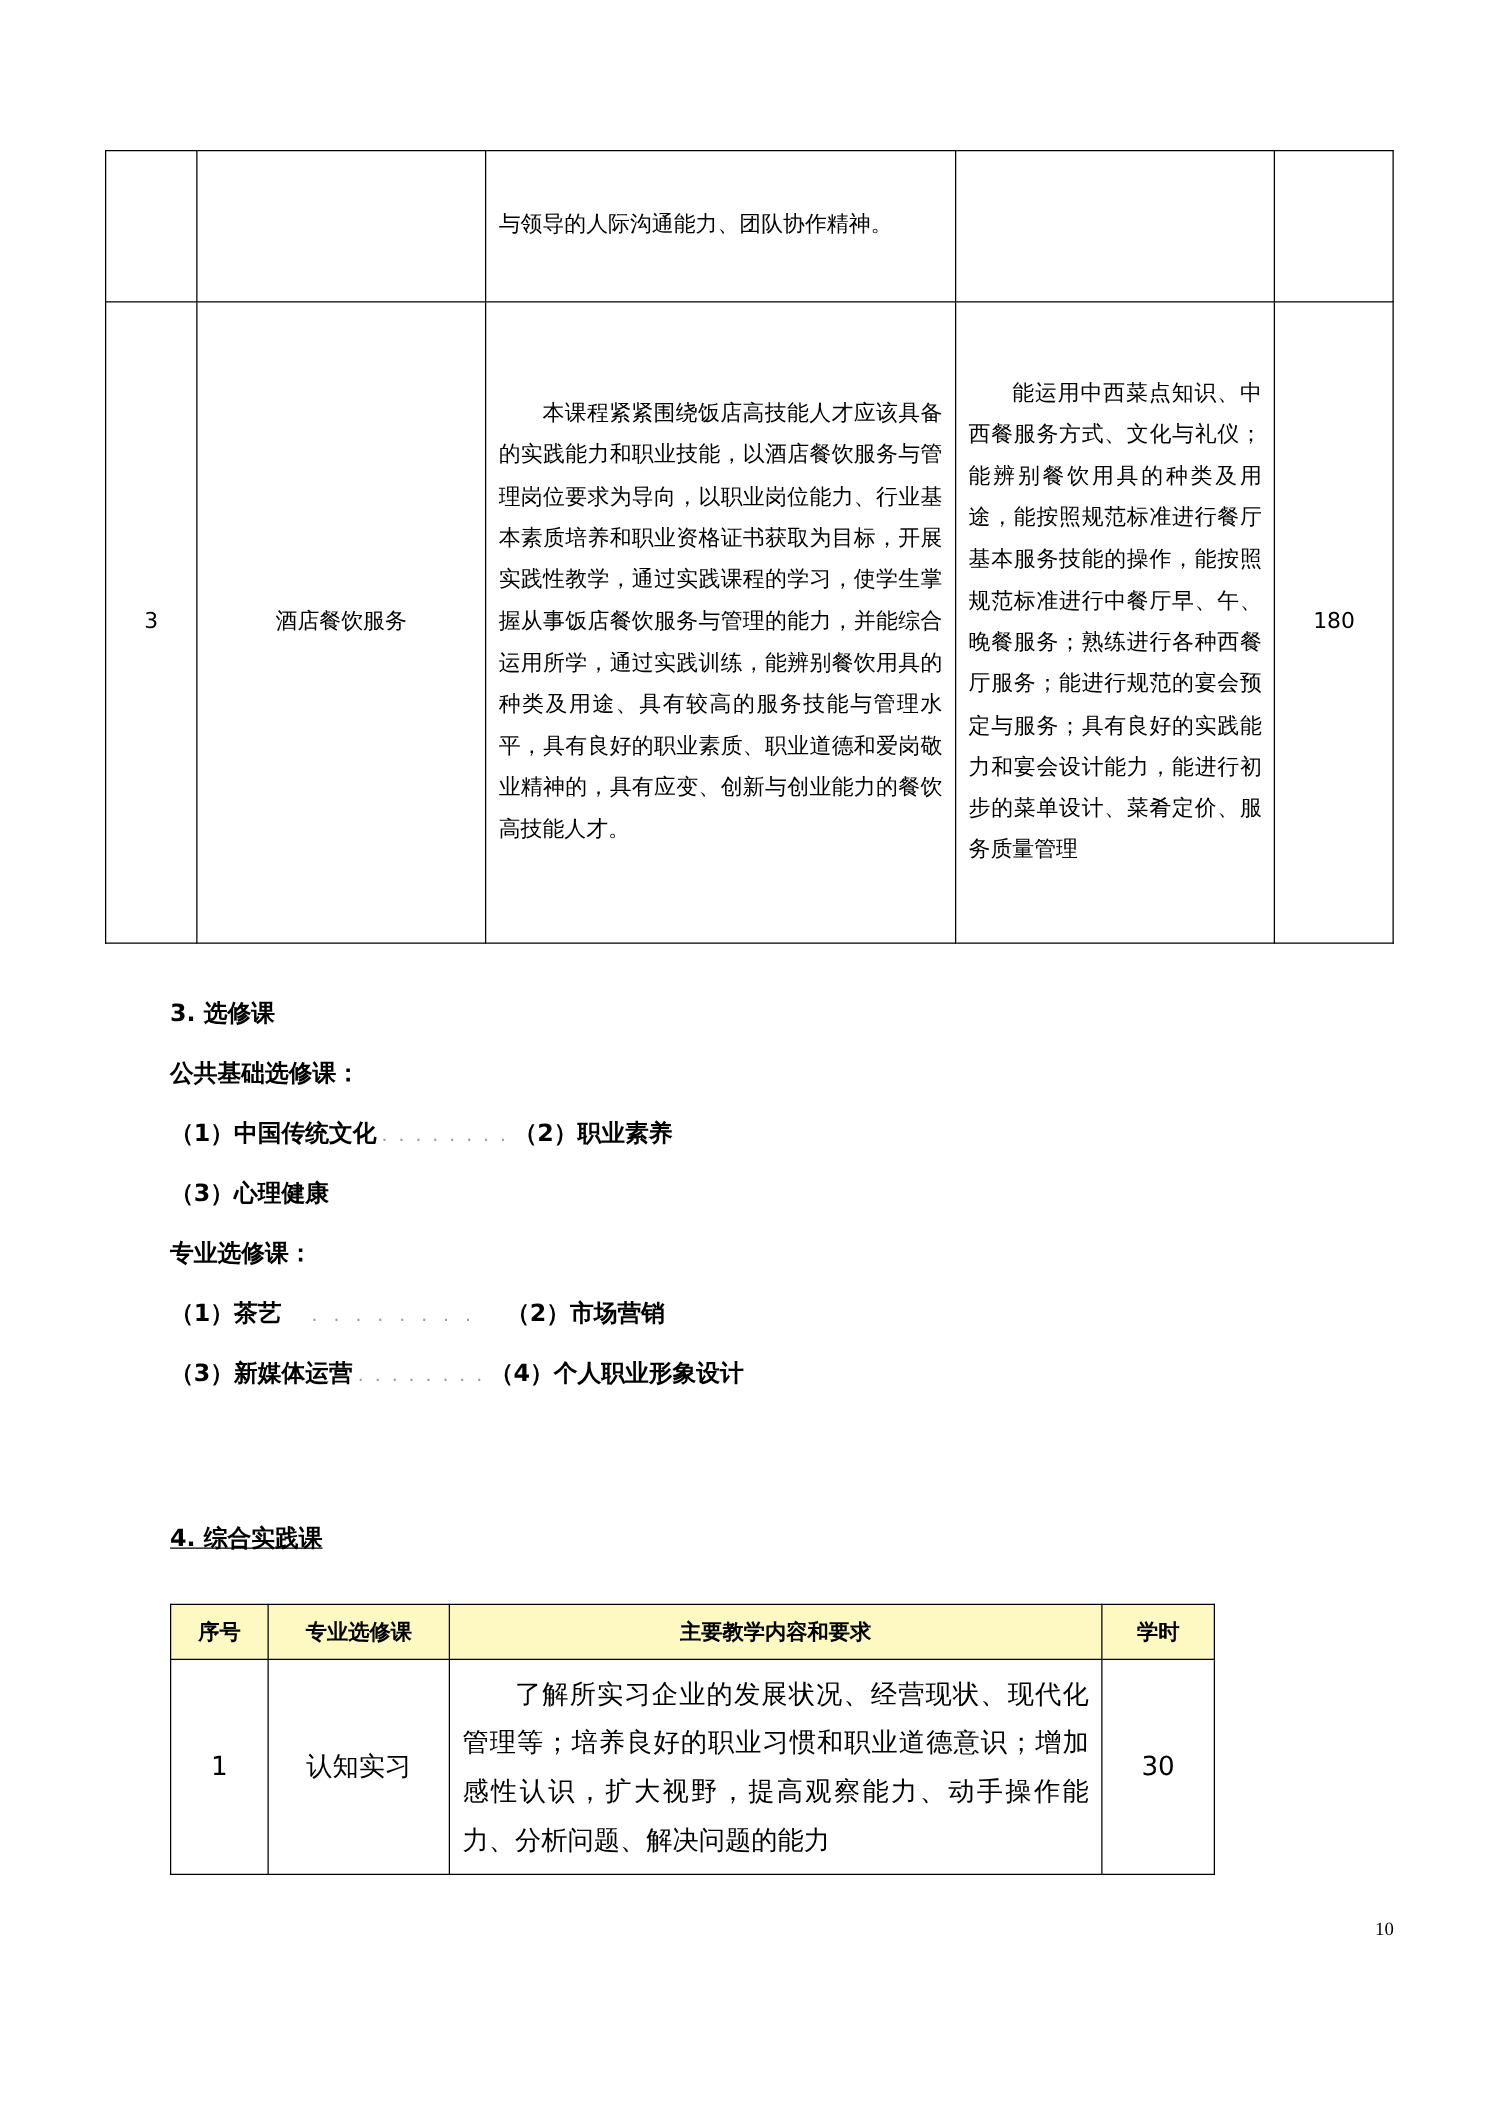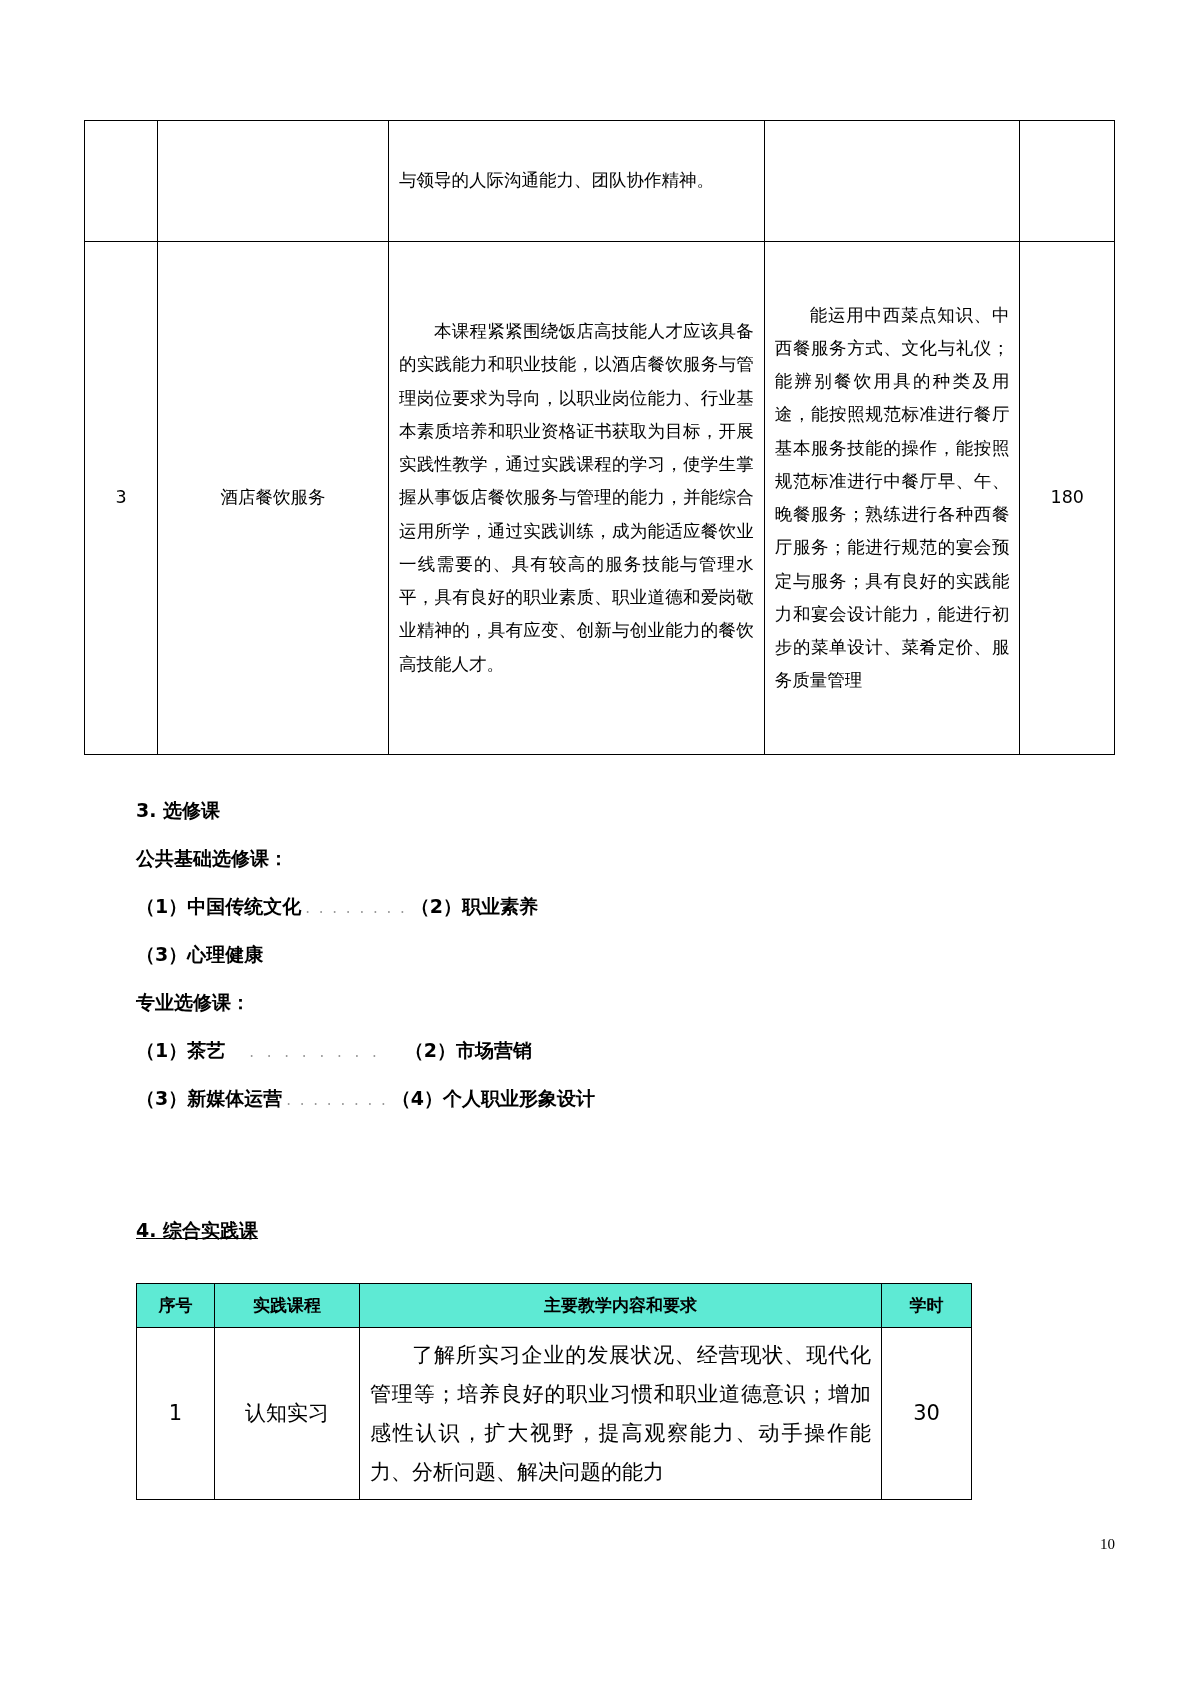--- a/index.html
+++ b/index.html
@@ -78,21 +78,21 @@
   .tbl-bottom {
     position: absolute;
     left: 136px;
     top: 1283px;
     width: 835px;
     border-collapse: collapse;
     table-layout: fixed;
   }
   .tbl-bottom th {
     border: 1px solid #000000;
-    background: #5eead4;
+    background: #fef9c3;
     font-weight: bold;
     font-size: 17px;
     padding: 10px 4px;
     text-align: center;
   }
   .tbl-bottom td {
     border: 1px solid #000000;
     font-size: 21px;
     padding: 8px 10px;
     line-height: 1.85;
@@ -128,21 +128,21 @@
       <tr>
         <td class="center cell-first-row"></td>
         <td class="center cell-first-row"></td>
         <td class="just cell-first-row">与领导的人际沟通能力、团队协作精神。</td>
         <td class="just cell-first-row"></td>
         <td class="center cell-first-row"></td>
       </tr>
       <tr>
         <td class="center cell-body">3</td>
         <td class="center cell-body">酒店餐饮服务</td>
-        <td class="just indent2 cell-body">本课程紧紧围绕饭店高技能人才应该具备的实践能力和职业技能，以酒店餐饮服务与管理岗位要求为导向，以职业岗位能力、行业基本素质培养和职业资格证书获取为目标，开展实践性教学，通过实践课程的学习，使学生掌握从事饭店餐饮服务与管理的能力，并能综合运用所学，通过实践训练，成为能适应餐饮业一线需要的、具有较高的服务技能与管理水平，具有良好的职业素质、职业道德和爱岗敬业精神的，具有应变、创新与创业能力的餐饮高技能人才。</td>
+        <td class="just indent2 cell-body">本课程紧紧围绕饭店高技能人才应该具备的实践能力和职业技能，以酒店餐饮服务与管理岗位要求为导向，以职业岗位能力、行业基本素质培养和职业资格证书获取为目标，开展实践性教学，通过实践课程的学习，使学生掌握从事饭店餐饮服务与管理的能力，并能综合运用所学，通过实践训练，能辨别餐饮用具的种类及用途、具有较高的服务技能与管理水平，具有良好的职业素质、职业道德和爱岗敬业精神的，具有应变、创新与创业能力的餐饮高技能人才。</td>
         <td class="just indent2 cell-body">能运用中西菜点知识、中西餐服务方式、文化与礼仪；能辨别餐饮用具的种类及用途，能按照规范标准进行餐厅基本服务技能的操作，能按照规范标准进行中餐厅早、午、晚餐服务；熟练进行各种西餐厅服务；能进行规范的宴会预定与服务；具有良好的实践能力和宴会设计能力，能进行初步的菜单设计、菜肴定价、服务质量管理</td>
         <td class="center cell-body">180</td>
       </tr>
     </tbody>
   </table>
 
   <div class="sec" style="left:136px; top:798px;">3. 选修课</div>
 
   <div class="sec" style="left:136px; top:846px;">公共基础选修课：</div>
 
@@ -170,21 +170,21 @@
   <table class="tbl-bottom">
     <colgroup>
       <col class="b-col-no">
         <col class="b-col-name">
         <col class="b-col-desc">
         <col class="b-col-hrs">
     </colgroup>
     <thead>
       <tr>
         <th>序号</th>
-        <th>实践课程</th>
+        <th>专业选修课</th>
         <th>主要教学内容和要求</th>
         <th>学时</th>
       </tr>
     </thead>
     <tbody>
       <tr style="height:108px;">
         <td class="center">1</td>
         <td class="center">认知实习</td>
         <td class="just indent2">了解所实习企业的发展状况、经营现状、现代化管理等；培养良好的职业习惯和职业道德意识；增加感性认识，扩大视野，提高观察能力、动手操作能力、分析问题、解决问题的能力</td>
         <td class="center">30</td>

